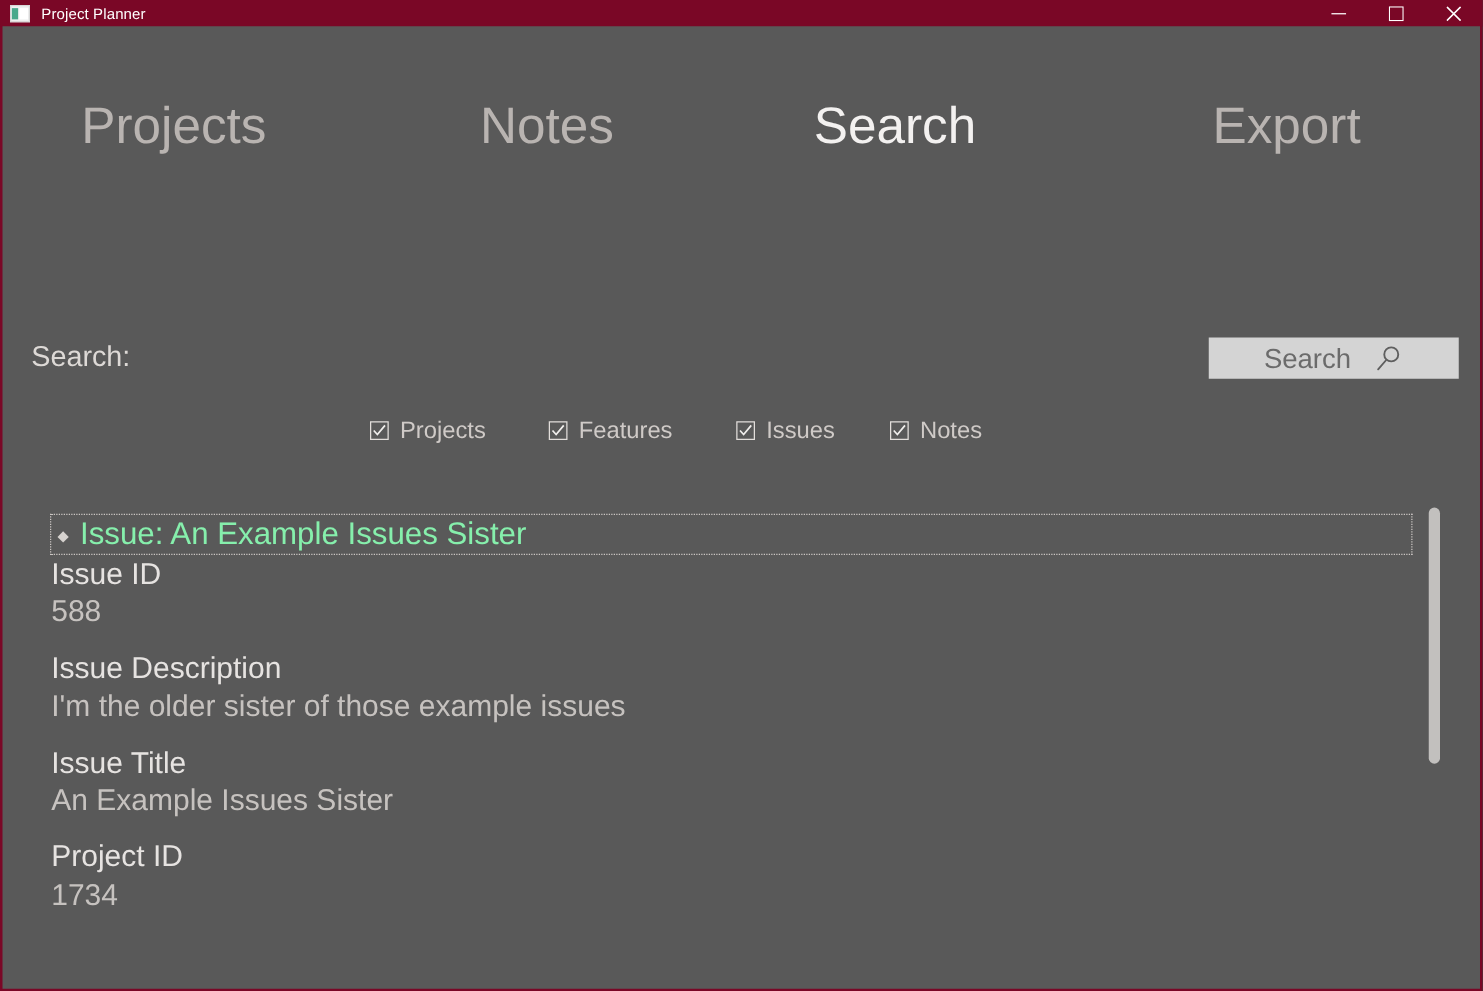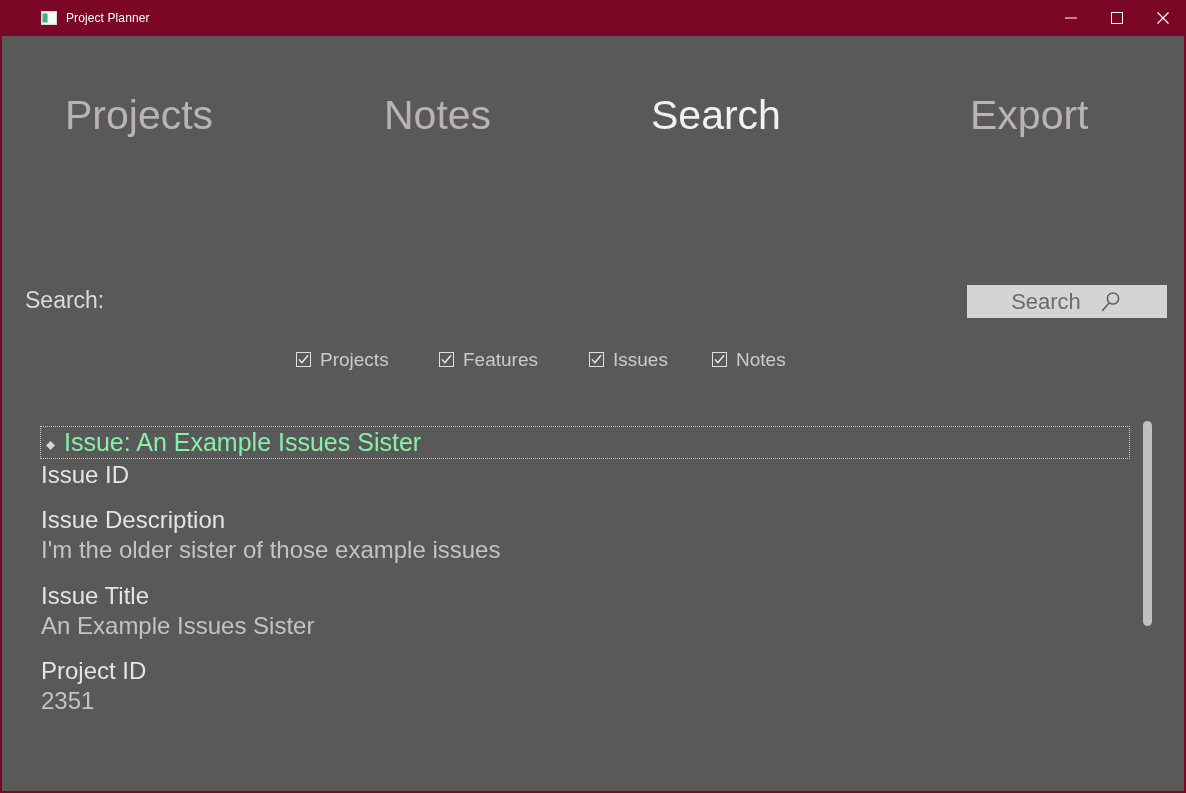--- a/index.html
+++ b/index.html
@@ -19,27 +19,26 @@
     width: 1186px;
     height: 793px;
     box-sizing: border-box;
     background: #7a0726;
     display: flex;
     flex-direction: column;
   }
 
   
   .titlebar {
-    height: 36px;
+    height: 21px;
     background: #7a0726;
     display: flex;
     align-items: center;
     flex: 0 0 auto;
     position: relative;
-    padding-left: 33px;
   }
   .titlebar-icon {
     width: 16px;
     height: 16px;
     margin-left: 8px;
     margin-right: 9px;
     flex: 0 0 auto;
     position: relative;
   }
   .titlebar-title {
@@ -364,32 +363,33 @@
           <svg width="11" height="11" viewBox="0 0 11 11">
               <path d="M5.5 1 L10 5.5 L5.5 10 L1 5.5 Z" fill="#d6d2cf"></path>
             </svg>
         </span>
         <span class="result-header-text">Issue: An Example Issues Sister</span>
       </div>
 
       <div class="fields">
         <div class="field">
           <div class="field-label">Issue ID</div>
+          <div class="field-value">588</div>
         </div>
         <div class="field">
           <div class="field-label">Issue Description</div>
           <div class="field-value">I'm the older sister of those example issues</div>
         </div>
         <div class="field">
           <div class="field-label">Issue Title</div>
           <div class="field-value">An Example Issues Sister</div>
         </div>
         <div class="field">
           <div class="field-label">Project ID</div>
-          <div class="field-value">2351</div>
+          <div class="field-value">1734</div>
         </div>
       </div>
 
       <div class="scrollbar">
         <div class="scroll-thumb"></div>
       </div>
 
     </div>
 
   </div>

